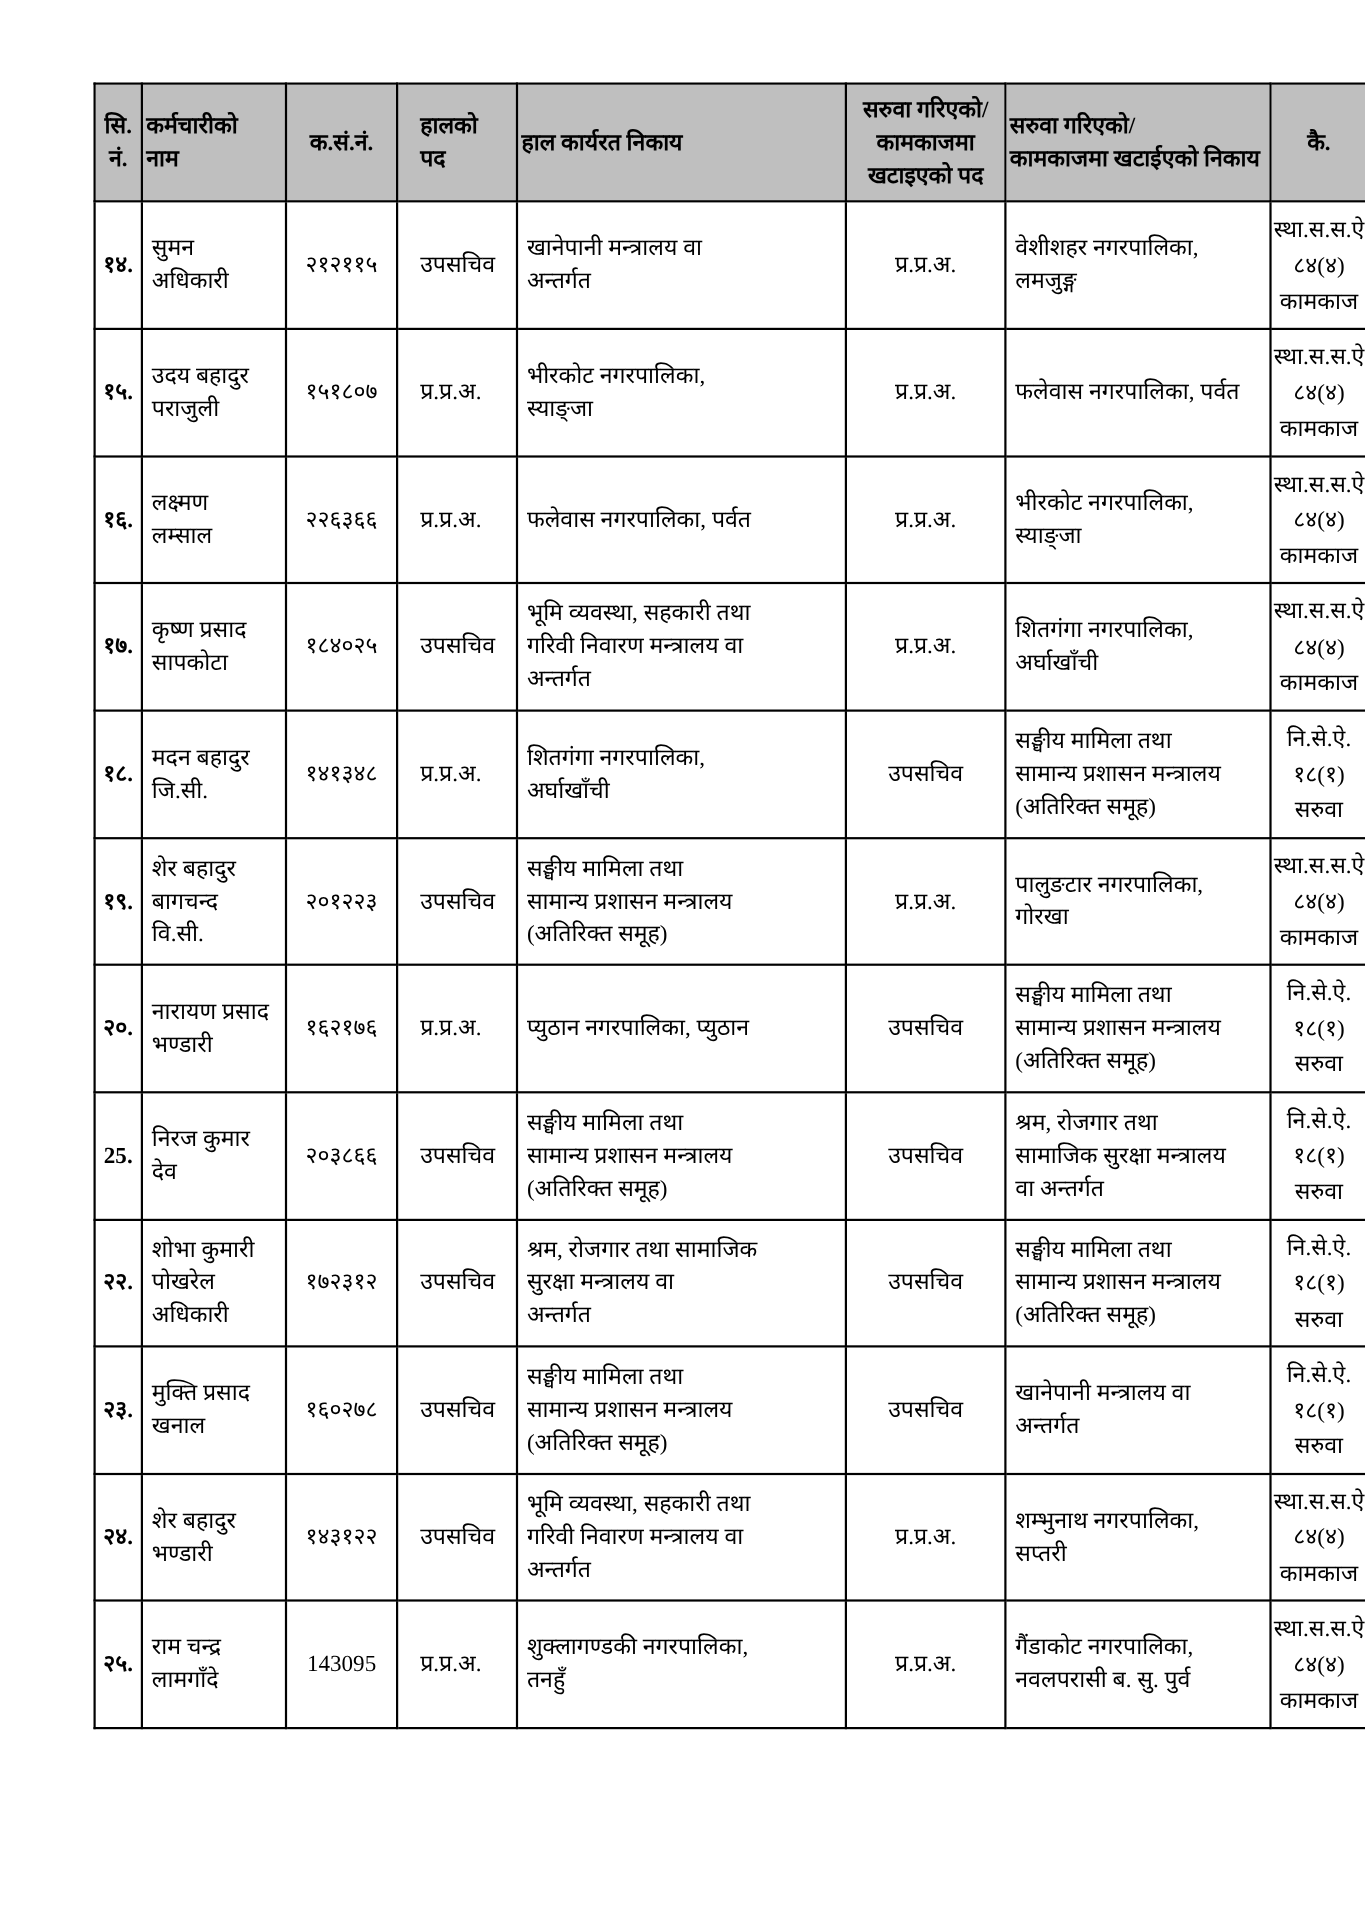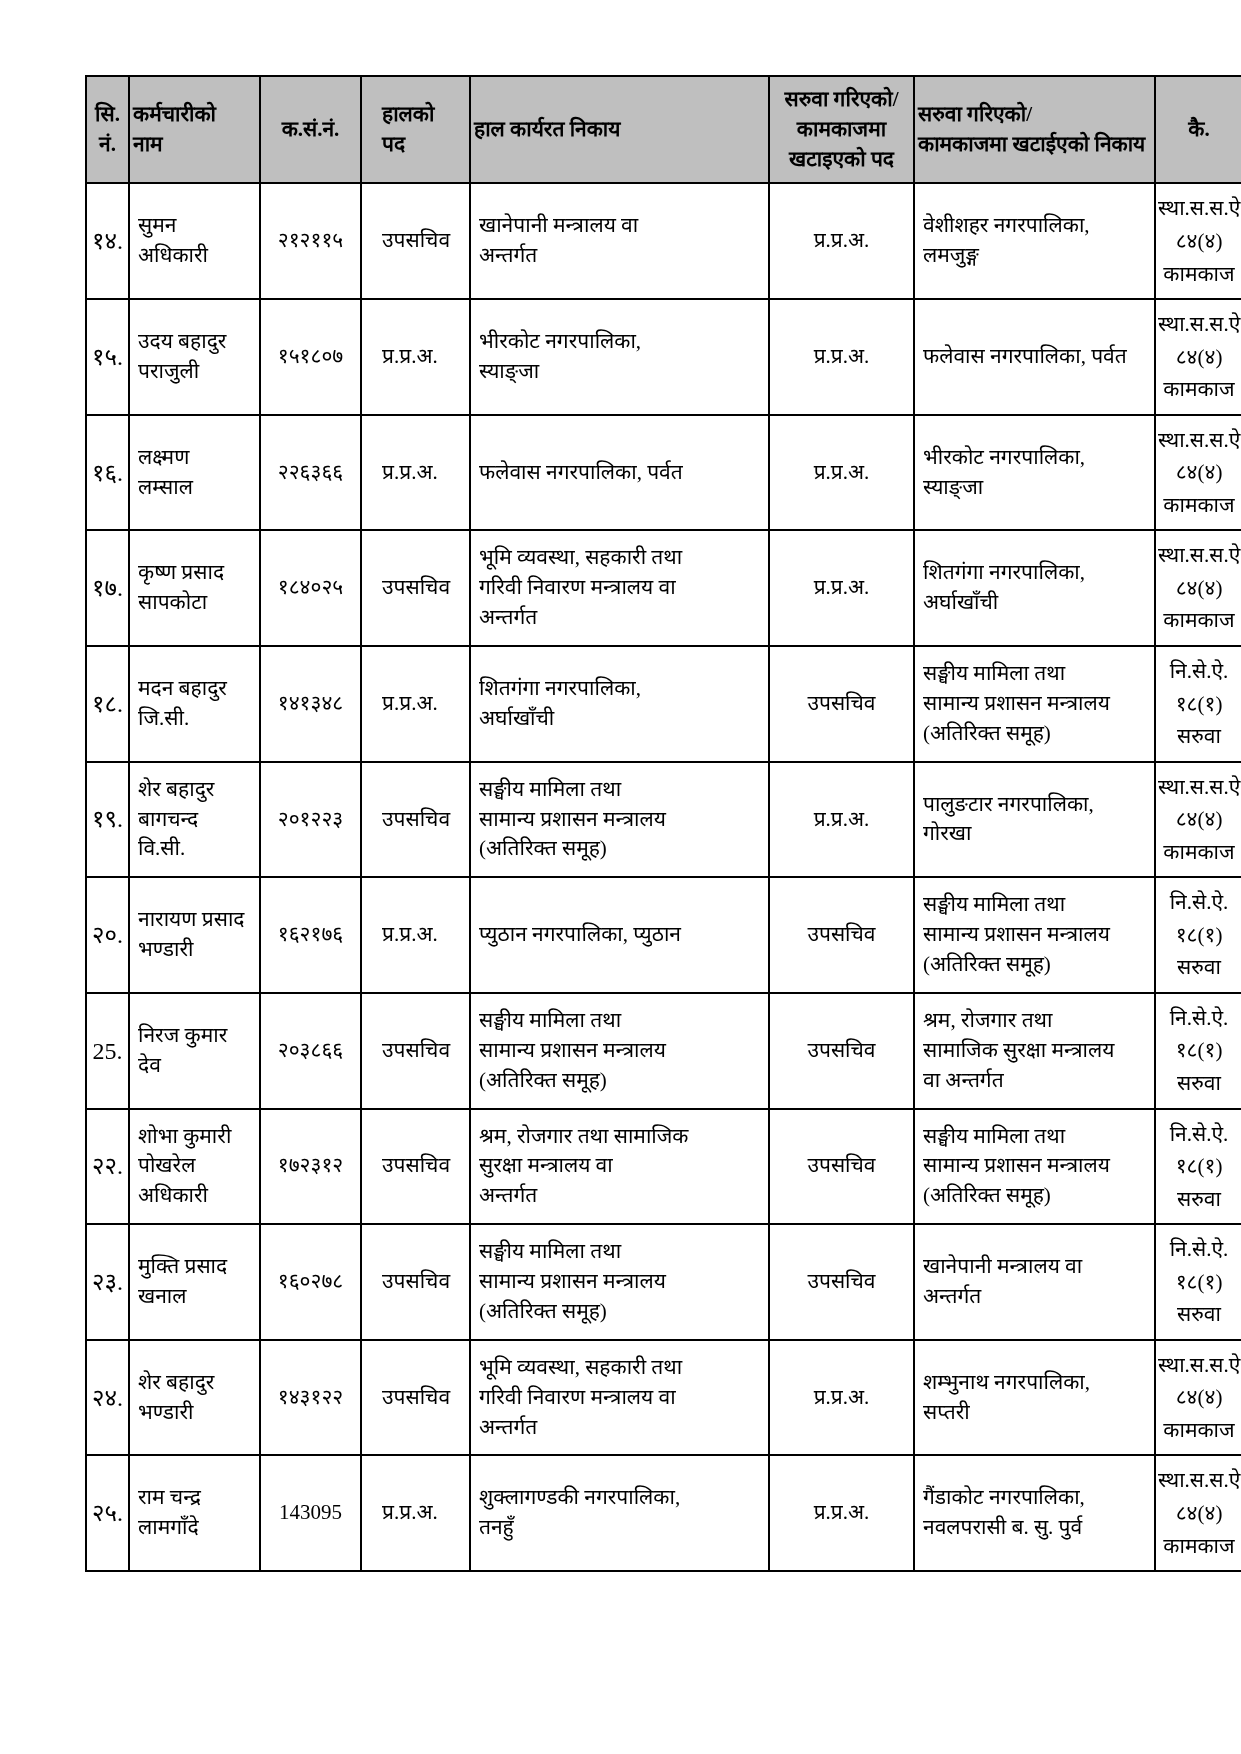--- a/index.html
+++ b/index.html
@@ -40,21 +40,21 @@
   }
   .col-serial          { width: 37px;  text-align: center; padding-left: 2px; padding-right: 2px; }
   .col-name            { width: 123px; text-align: left; margin-left: 20px; }
   .col-code            { width: 93px;  text-align: center; margin-top: 44px; }
   .col-current-post    { width: 84px;  text-align: left; padding-left: 20px; }
   .col-current-office  { width: 291px; text-align: left; }
   .col-transfer-post   { width: 137px; text-align: center; }
   .col-transfer-office { width: 233px; text-align: left; }
   .col-remark          { width: 82px;  text-align: center; font-size: 21px; line-height: 1.55; padding-left: 2px; padding-right: 2px; }
   th.col-remark        { font-size: 21px; }
-  tbody td.col-serial  { font-size: 24px; }
+  tbody td.col-serial  { font-size: 21px; font-weight: bold; }
 </style>
 </head>
 <body>
 
 <div class="page">
   <table class="transfer-table">
     <thead>
       <tr id="header-row">
           <th class="col-serial">सि.
 नं.</th>

